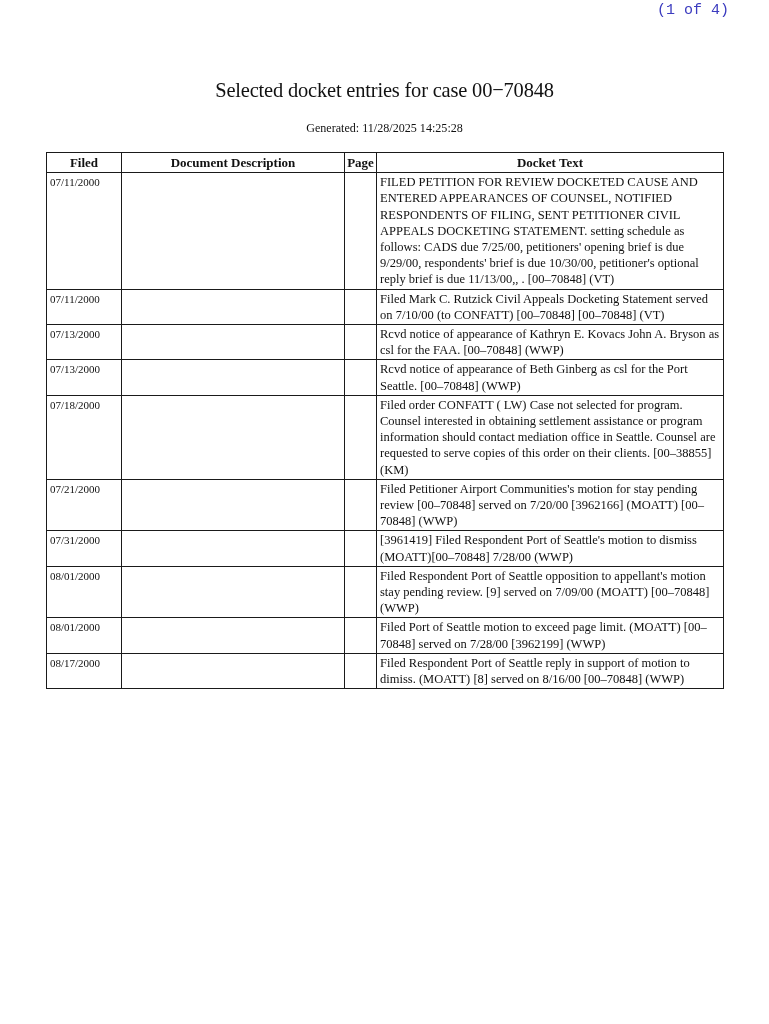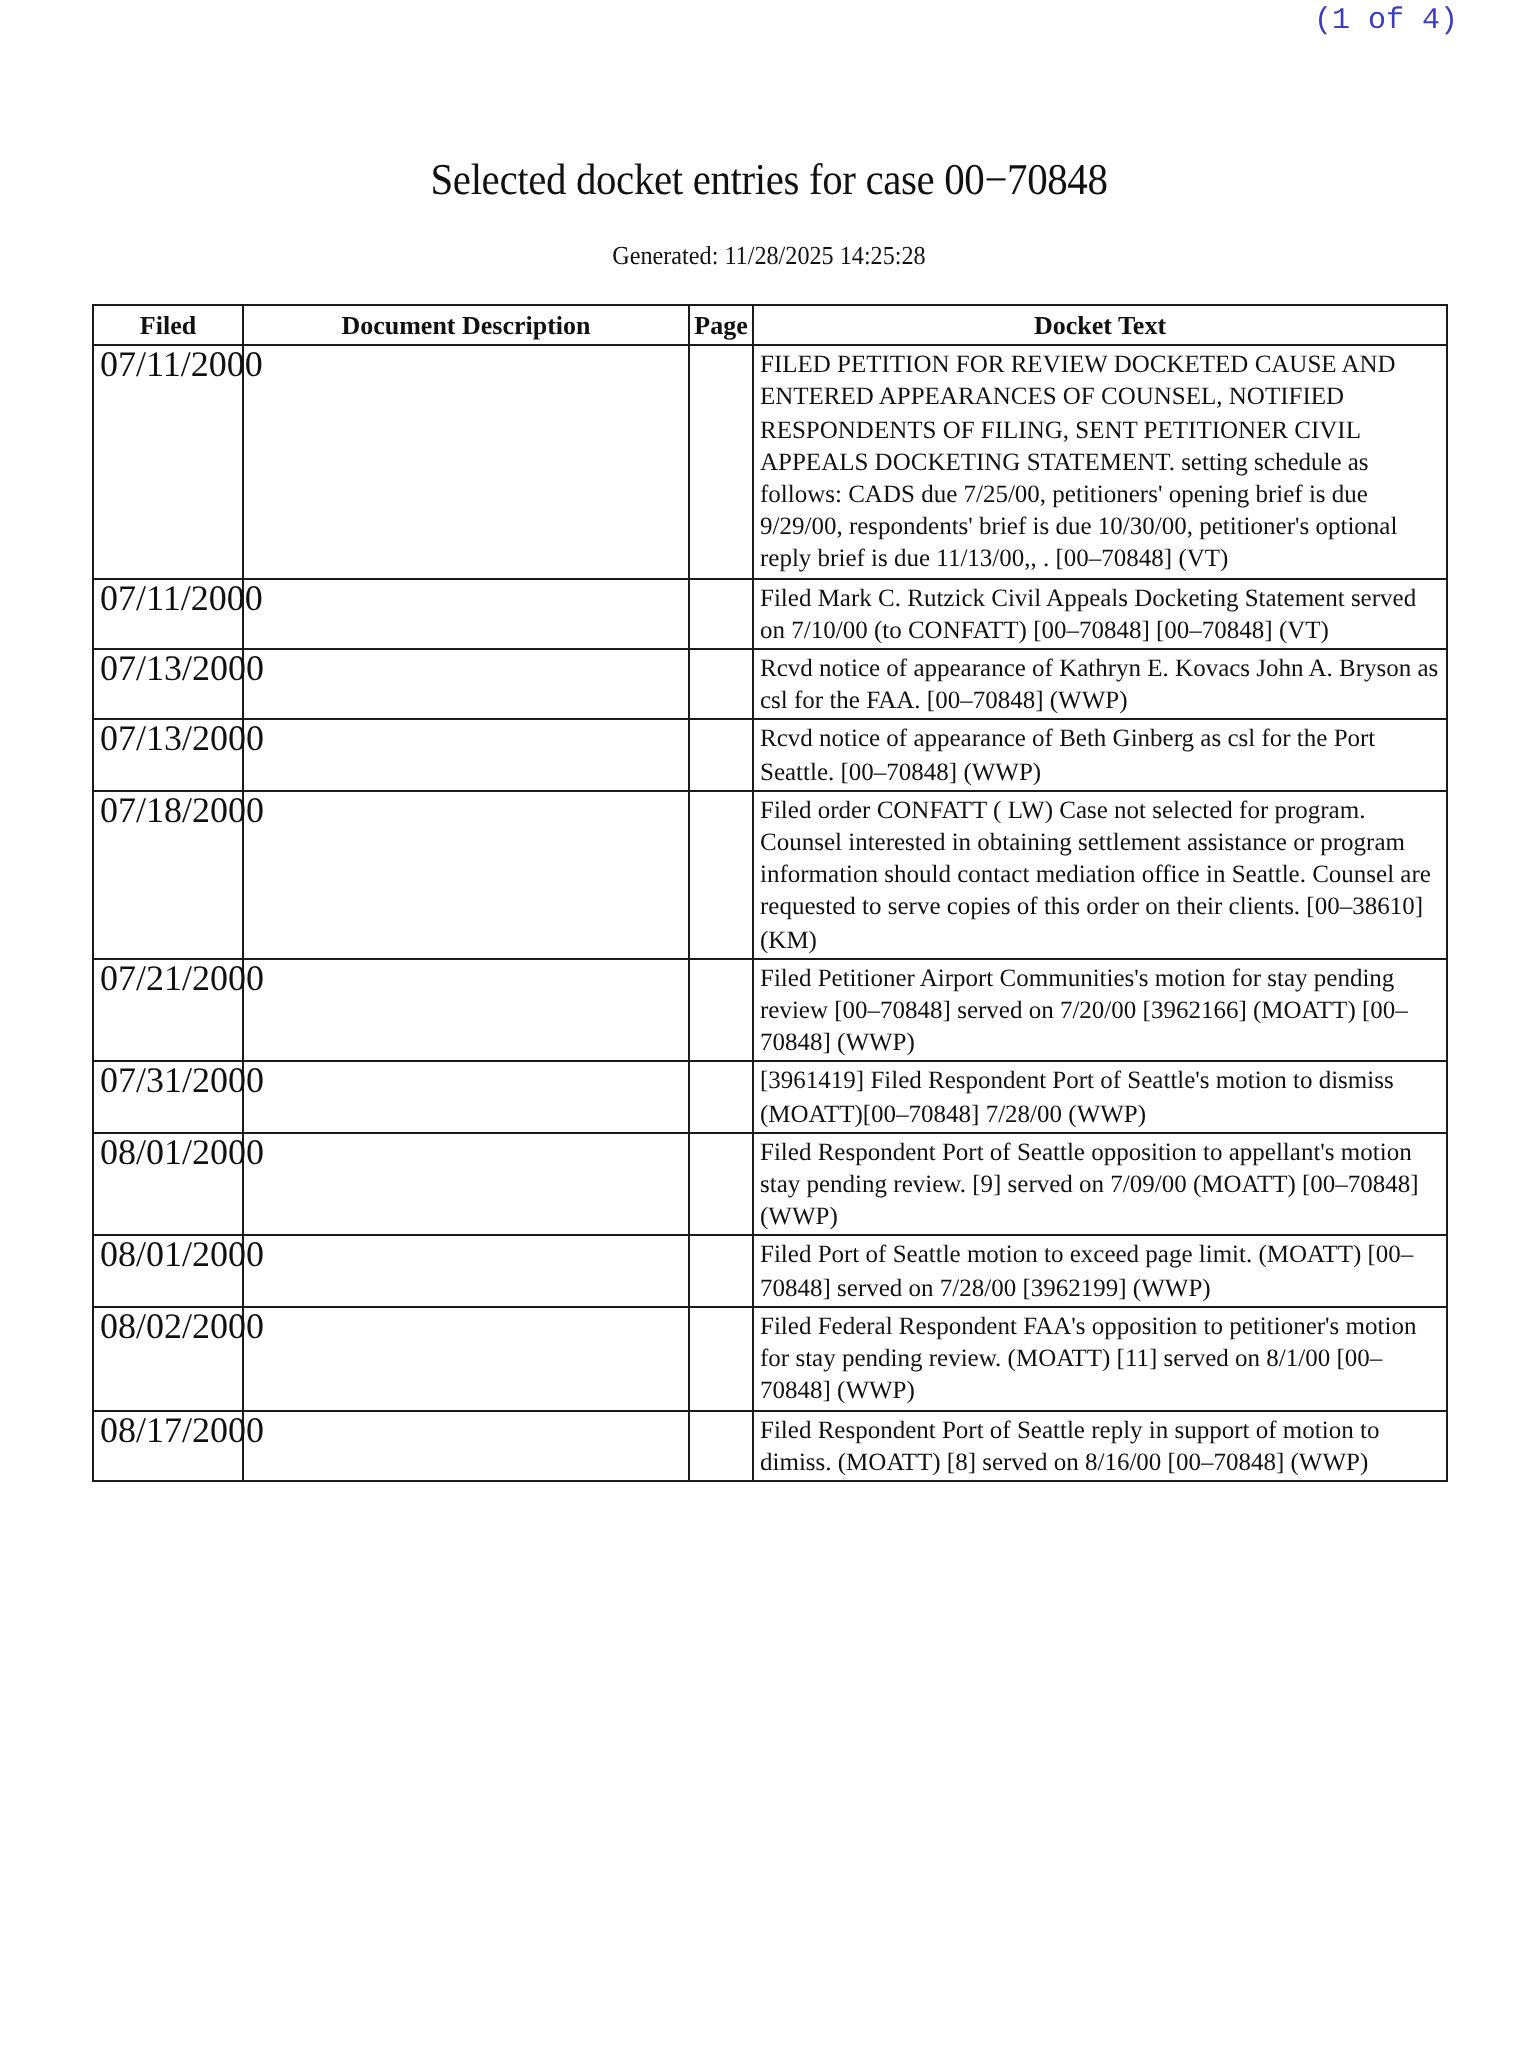--- a/index.html
+++ b/index.html
@@ -68,21 +68,21 @@
       font-size: 13px;
       padding: 2px 1px 1px 1px;
       border-top-width: 1.6px;
     }
     col.c-filed { width: 75px; }
     col.c-desc { width: 223px; }
     col.c-page { width: 32px; }
     col.c-text { width: 347px; }
     td.filed-cell {
       white-space: nowrap;
-      font-size: 18px;
+      font-size: 11px;
     }
     td.text-cell {
       padding-right: 3px;
     }
   </style>
 </head>
 <body>
 
 <div class="page-counter">(1 of 4)</div>
 
@@ -127,21 +127,21 @@
       <tr>
         <td class="filed-cell">07/13/2000</td>
         <td class="desc-cell"></td>
         <td class="page-cell"></td>
         <td class="text-cell">Rcvd notice of appearance of Beth Ginberg as csl for the Port Seattle. [00–70848] (WWP)</td>
       </tr>
       <tr>
         <td class="filed-cell">07/18/2000</td>
         <td class="desc-cell"></td>
         <td class="page-cell"></td>
-        <td class="text-cell">Filed order CONFATT ( LW) Case not selected for program. Counsel interested in obtaining settlement assistance or program information should contact mediation office in Seattle. Counsel are requested to serve copies of this order on their clients. [00–38610] (KM)</td>
+        <td class="text-cell">Filed order CONFATT ( LW) Case not selected for program. Counsel interested in obtaining settlement assistance or program information should contact mediation office in Seattle. Counsel are requested to serve copies of this order on their clients. [00–38855] (KM)</td>
       </tr>
       <tr>
         <td class="filed-cell">07/21/2000</td>
         <td class="desc-cell"></td>
         <td class="page-cell"></td>
         <td class="text-cell">Filed Petitioner Airport Communities's motion for stay pending review [00–70848] served on 7/20/00 [3962166] (MOATT) [00–70848] (WWP)</td>
       </tr>
       <tr>
         <td class="filed-cell">07/31/2000</td>
         <td class="desc-cell"></td>
@@ -154,25 +154,19 @@
         <td class="page-cell"></td>
         <td class="text-cell">Filed Respondent Port of Seattle opposition to appellant's motion stay pending review. [9] served on 7/09/00 (MOATT) [00–70848] (WWP)</td>
       </tr>
       <tr>
         <td class="filed-cell">08/01/2000</td>
         <td class="desc-cell"></td>
         <td class="page-cell"></td>
         <td class="text-cell">Filed Port of Seattle motion to exceed page limit. (MOATT) [00–70848] served on 7/28/00 [3962199] (WWP)</td>
       </tr>
       <tr>
-        <td class="filed-cell">08/02/2000</td>
-        <td class="desc-cell"></td>
-        <td class="page-cell"></td>
-        <td class="text-cell">Filed Federal Respondent FAA's opposition to petitioner's motion for stay pending review. (MOATT) [11] served on 8/1/00 [00–70848] (WWP)</td>
-      </tr>
-      <tr>
         <td class="filed-cell">08/17/2000</td>
         <td class="desc-cell"></td>
         <td class="page-cell"></td>
         <td class="text-cell">Filed Respondent Port of Seattle reply in support of motion to dimiss. (MOATT) [8] served on 8/16/00 [00–70848] (WWP)</td>
       </tr>
     </tbody>
 </table>
 
 </body></html>

